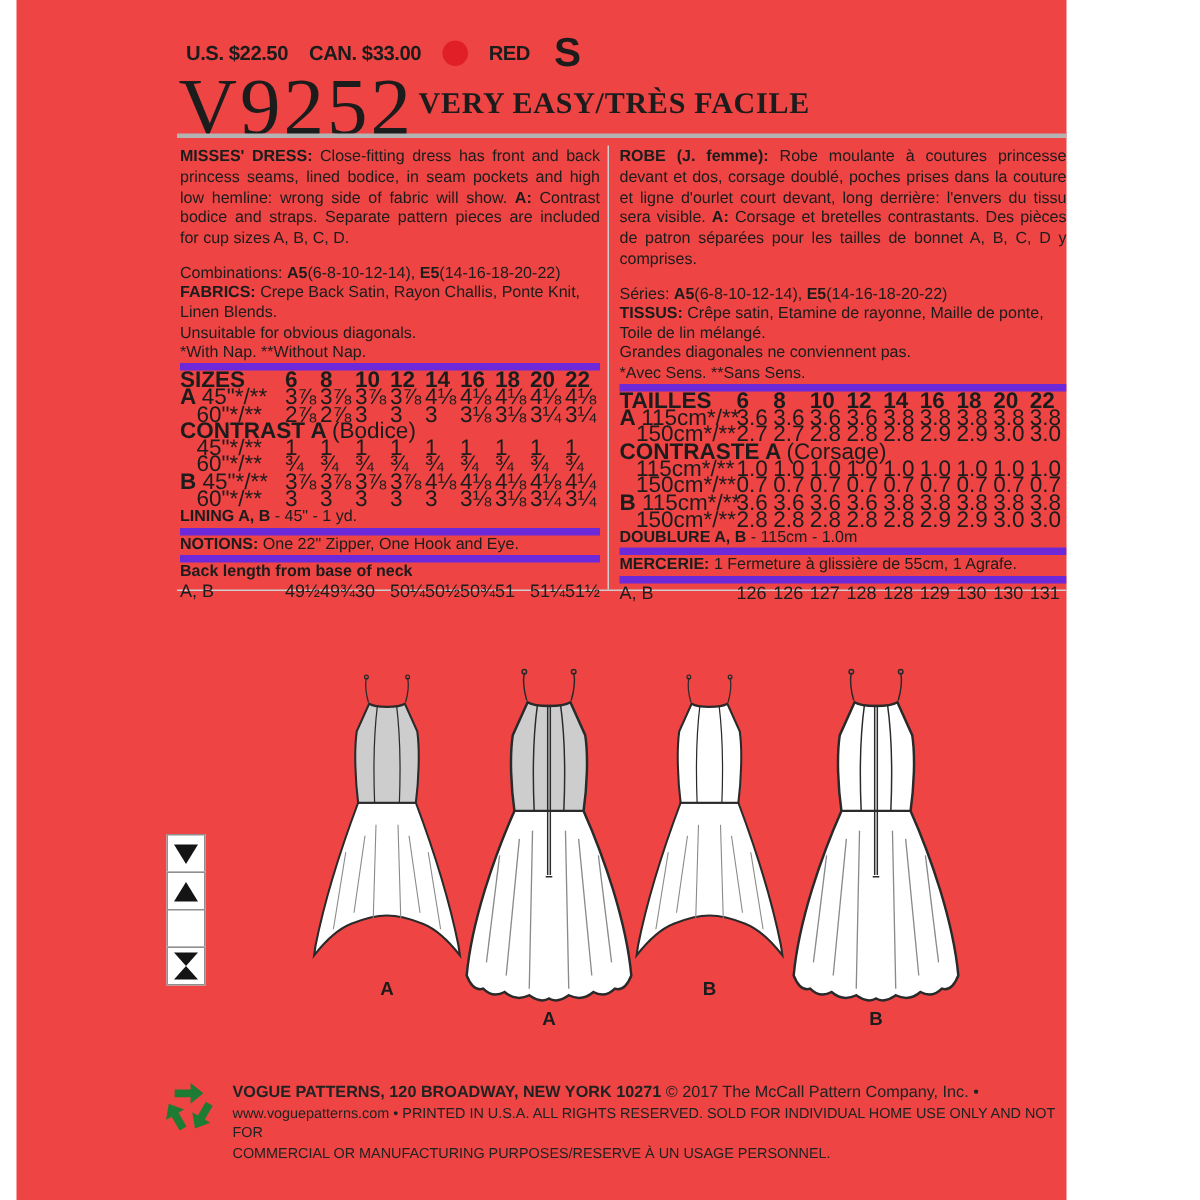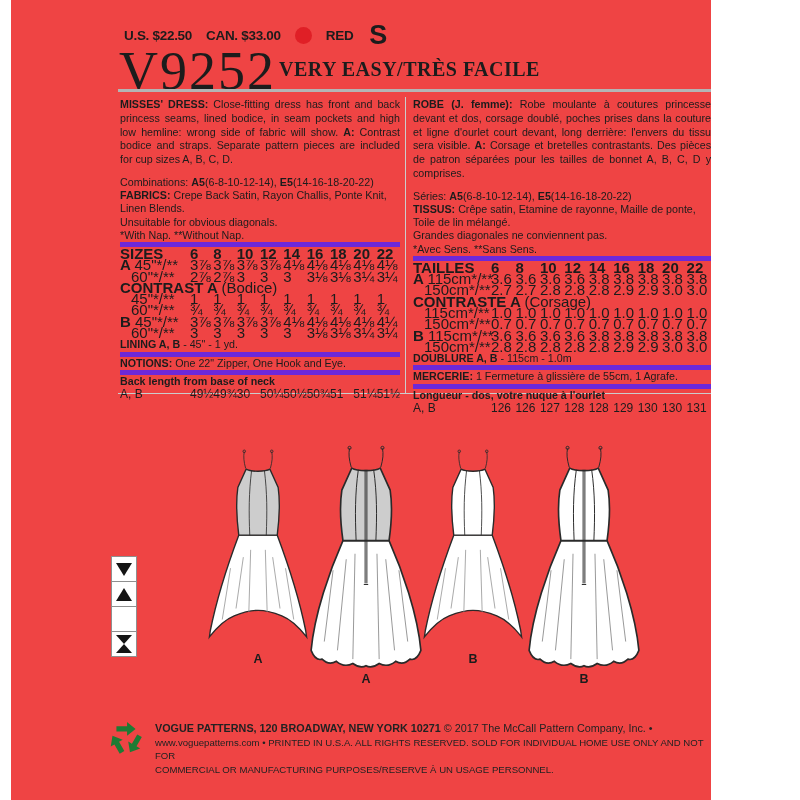--- a/index.html
+++ b/index.html
@@ -287,21 +287,20 @@
           <span class="tcell">2.8</span>
           <span class="tcell">2.8</span>
           <span class="tcell">2.9</span>
           <span class="tcell">2.9</span>
           <span class="tcell">3.0</span>
           <span class="tcell">3.0</span>
         </div>
       </div>
     <div class="infoline rule-under"><span class="b">DOUBLURE A, B</span><span> - 115cm - 1.0m</span></div>
     <div class="infoline rule-under"><span class="b">MERCERIE: </span><span>1 Fermeture à glissière de 55cm, 1 Agrafe.</span></div>
-    <div class="infoline"><span class="b">Longueur - dos, votre nuque à l'ourlet</span></div>
     <div class="meas-table">
         <div class="trow ">
           <span class="tlabel"><span>A, B</span></span>
           <span class="tcell">126</span>
           <span class="tcell">126</span>
           <span class="tcell">127</span>
           <span class="tcell">128</span>
           <span class="tcell">128</span>
           <span class="tcell">129</span>
           <span class="tcell">130</span>

